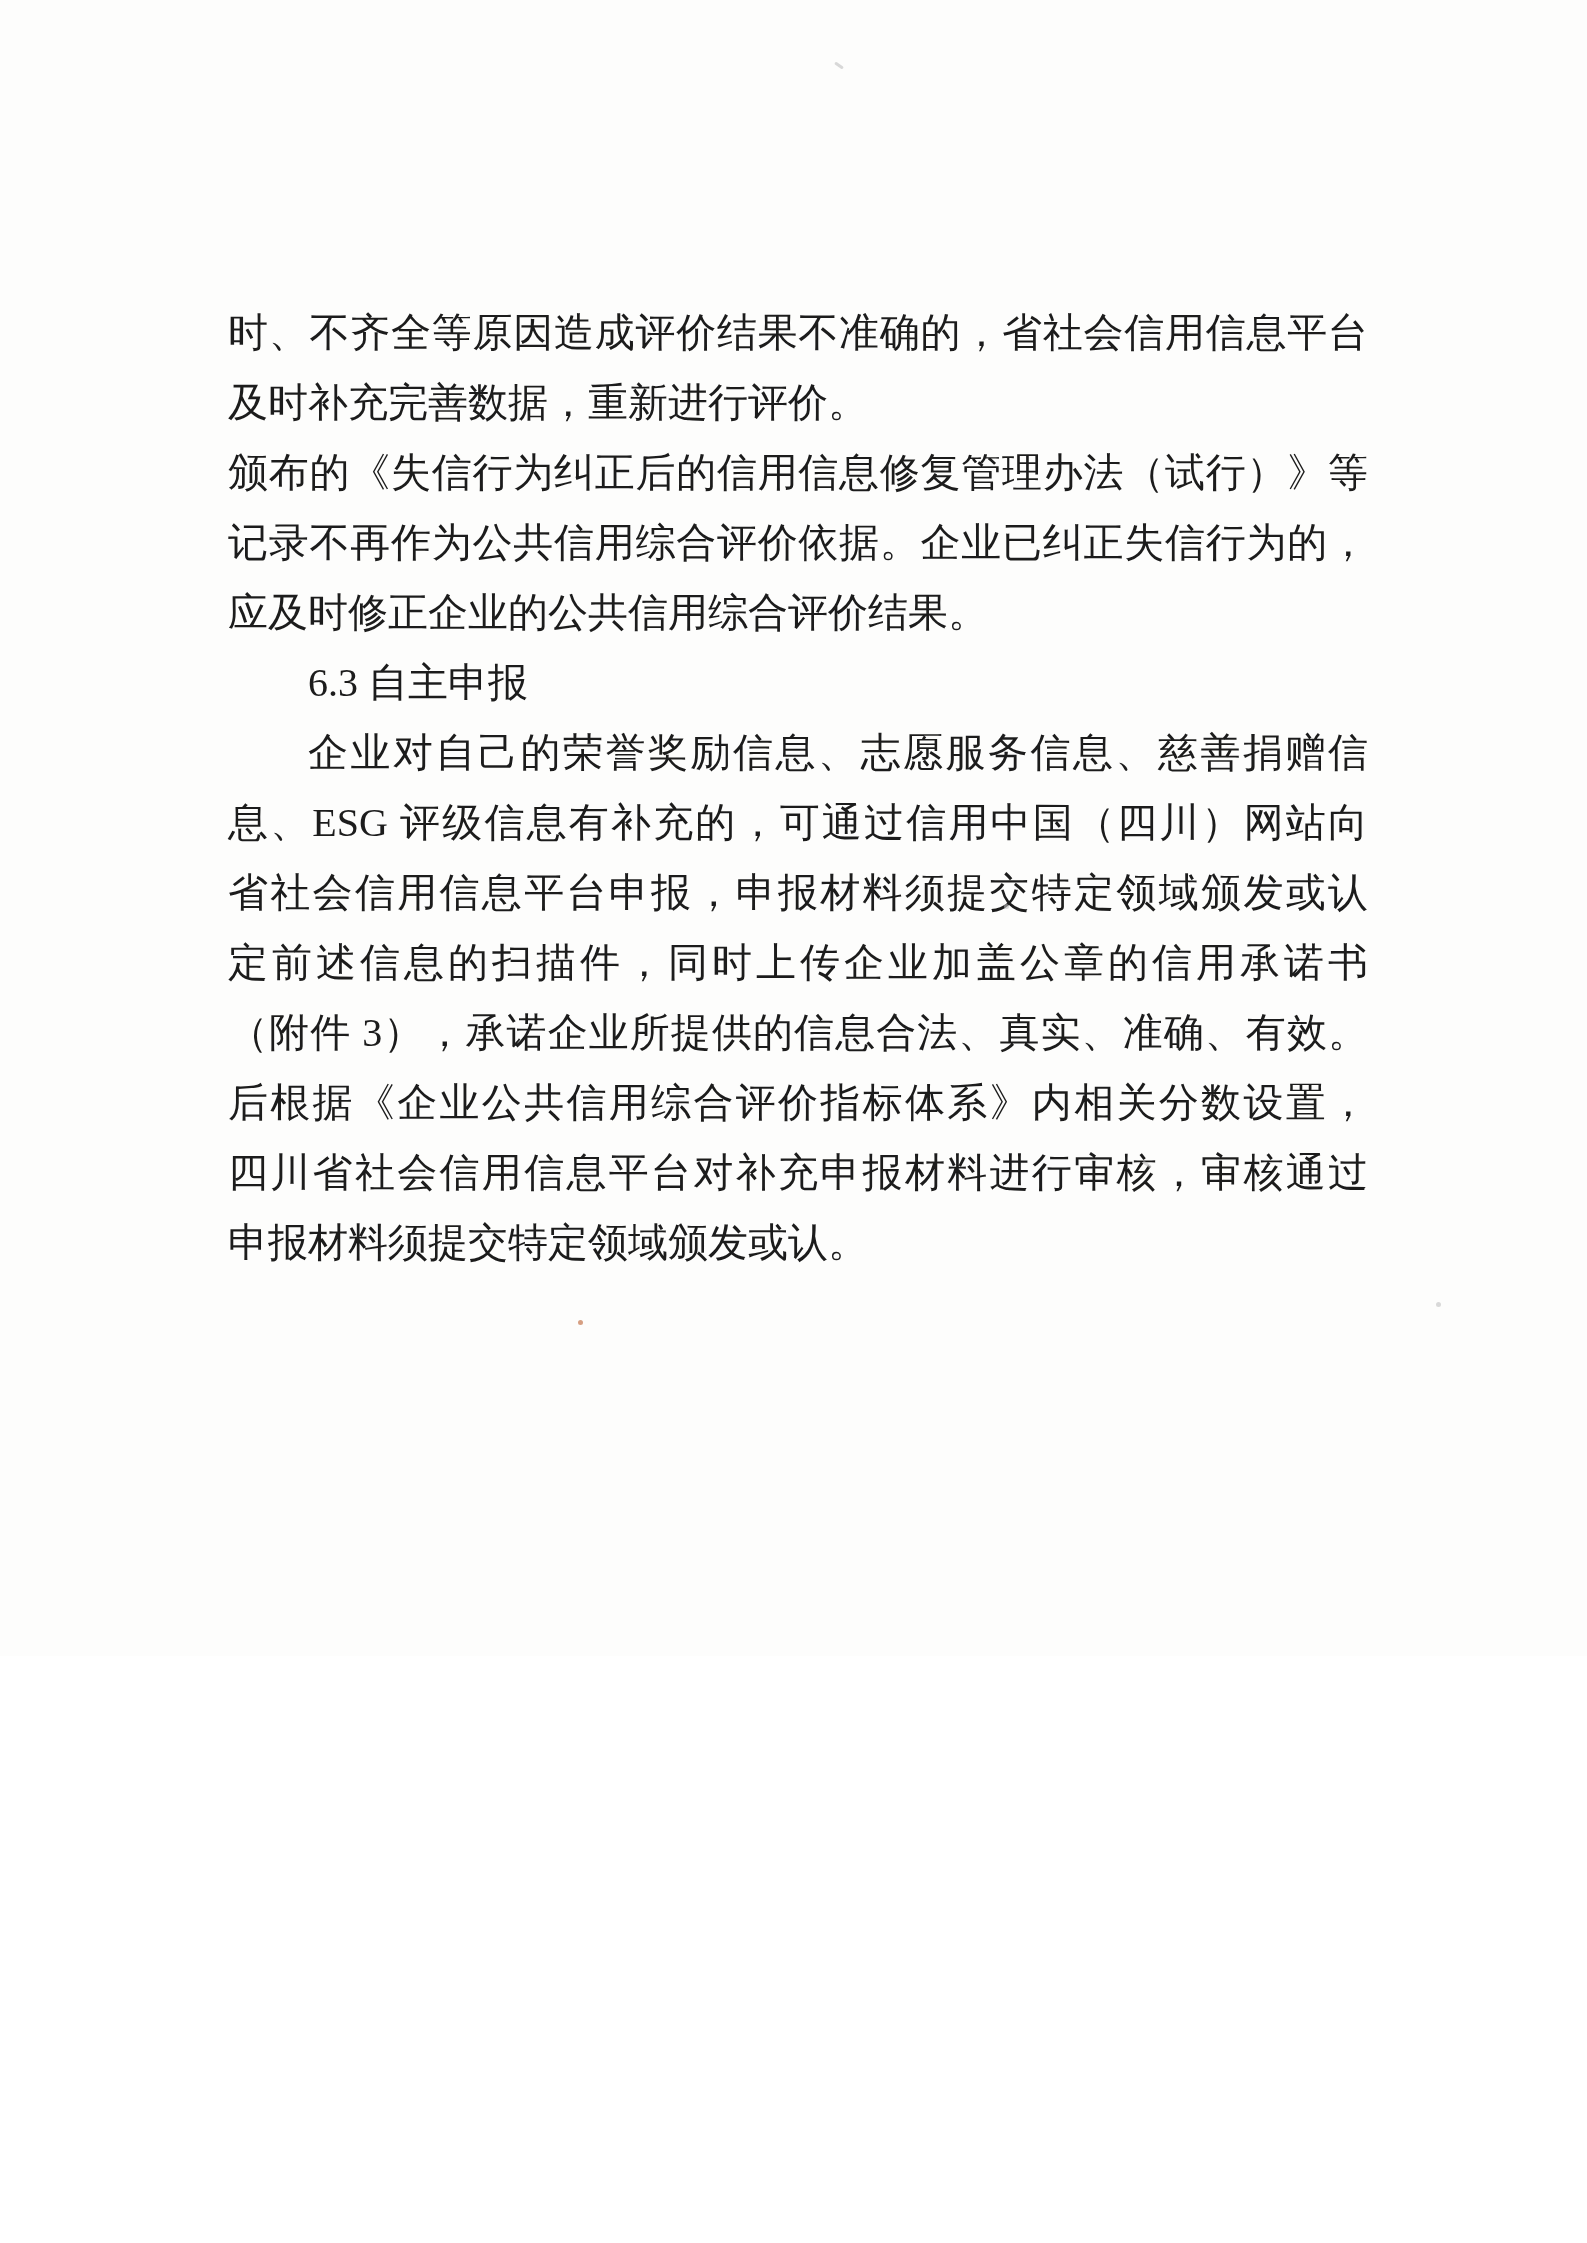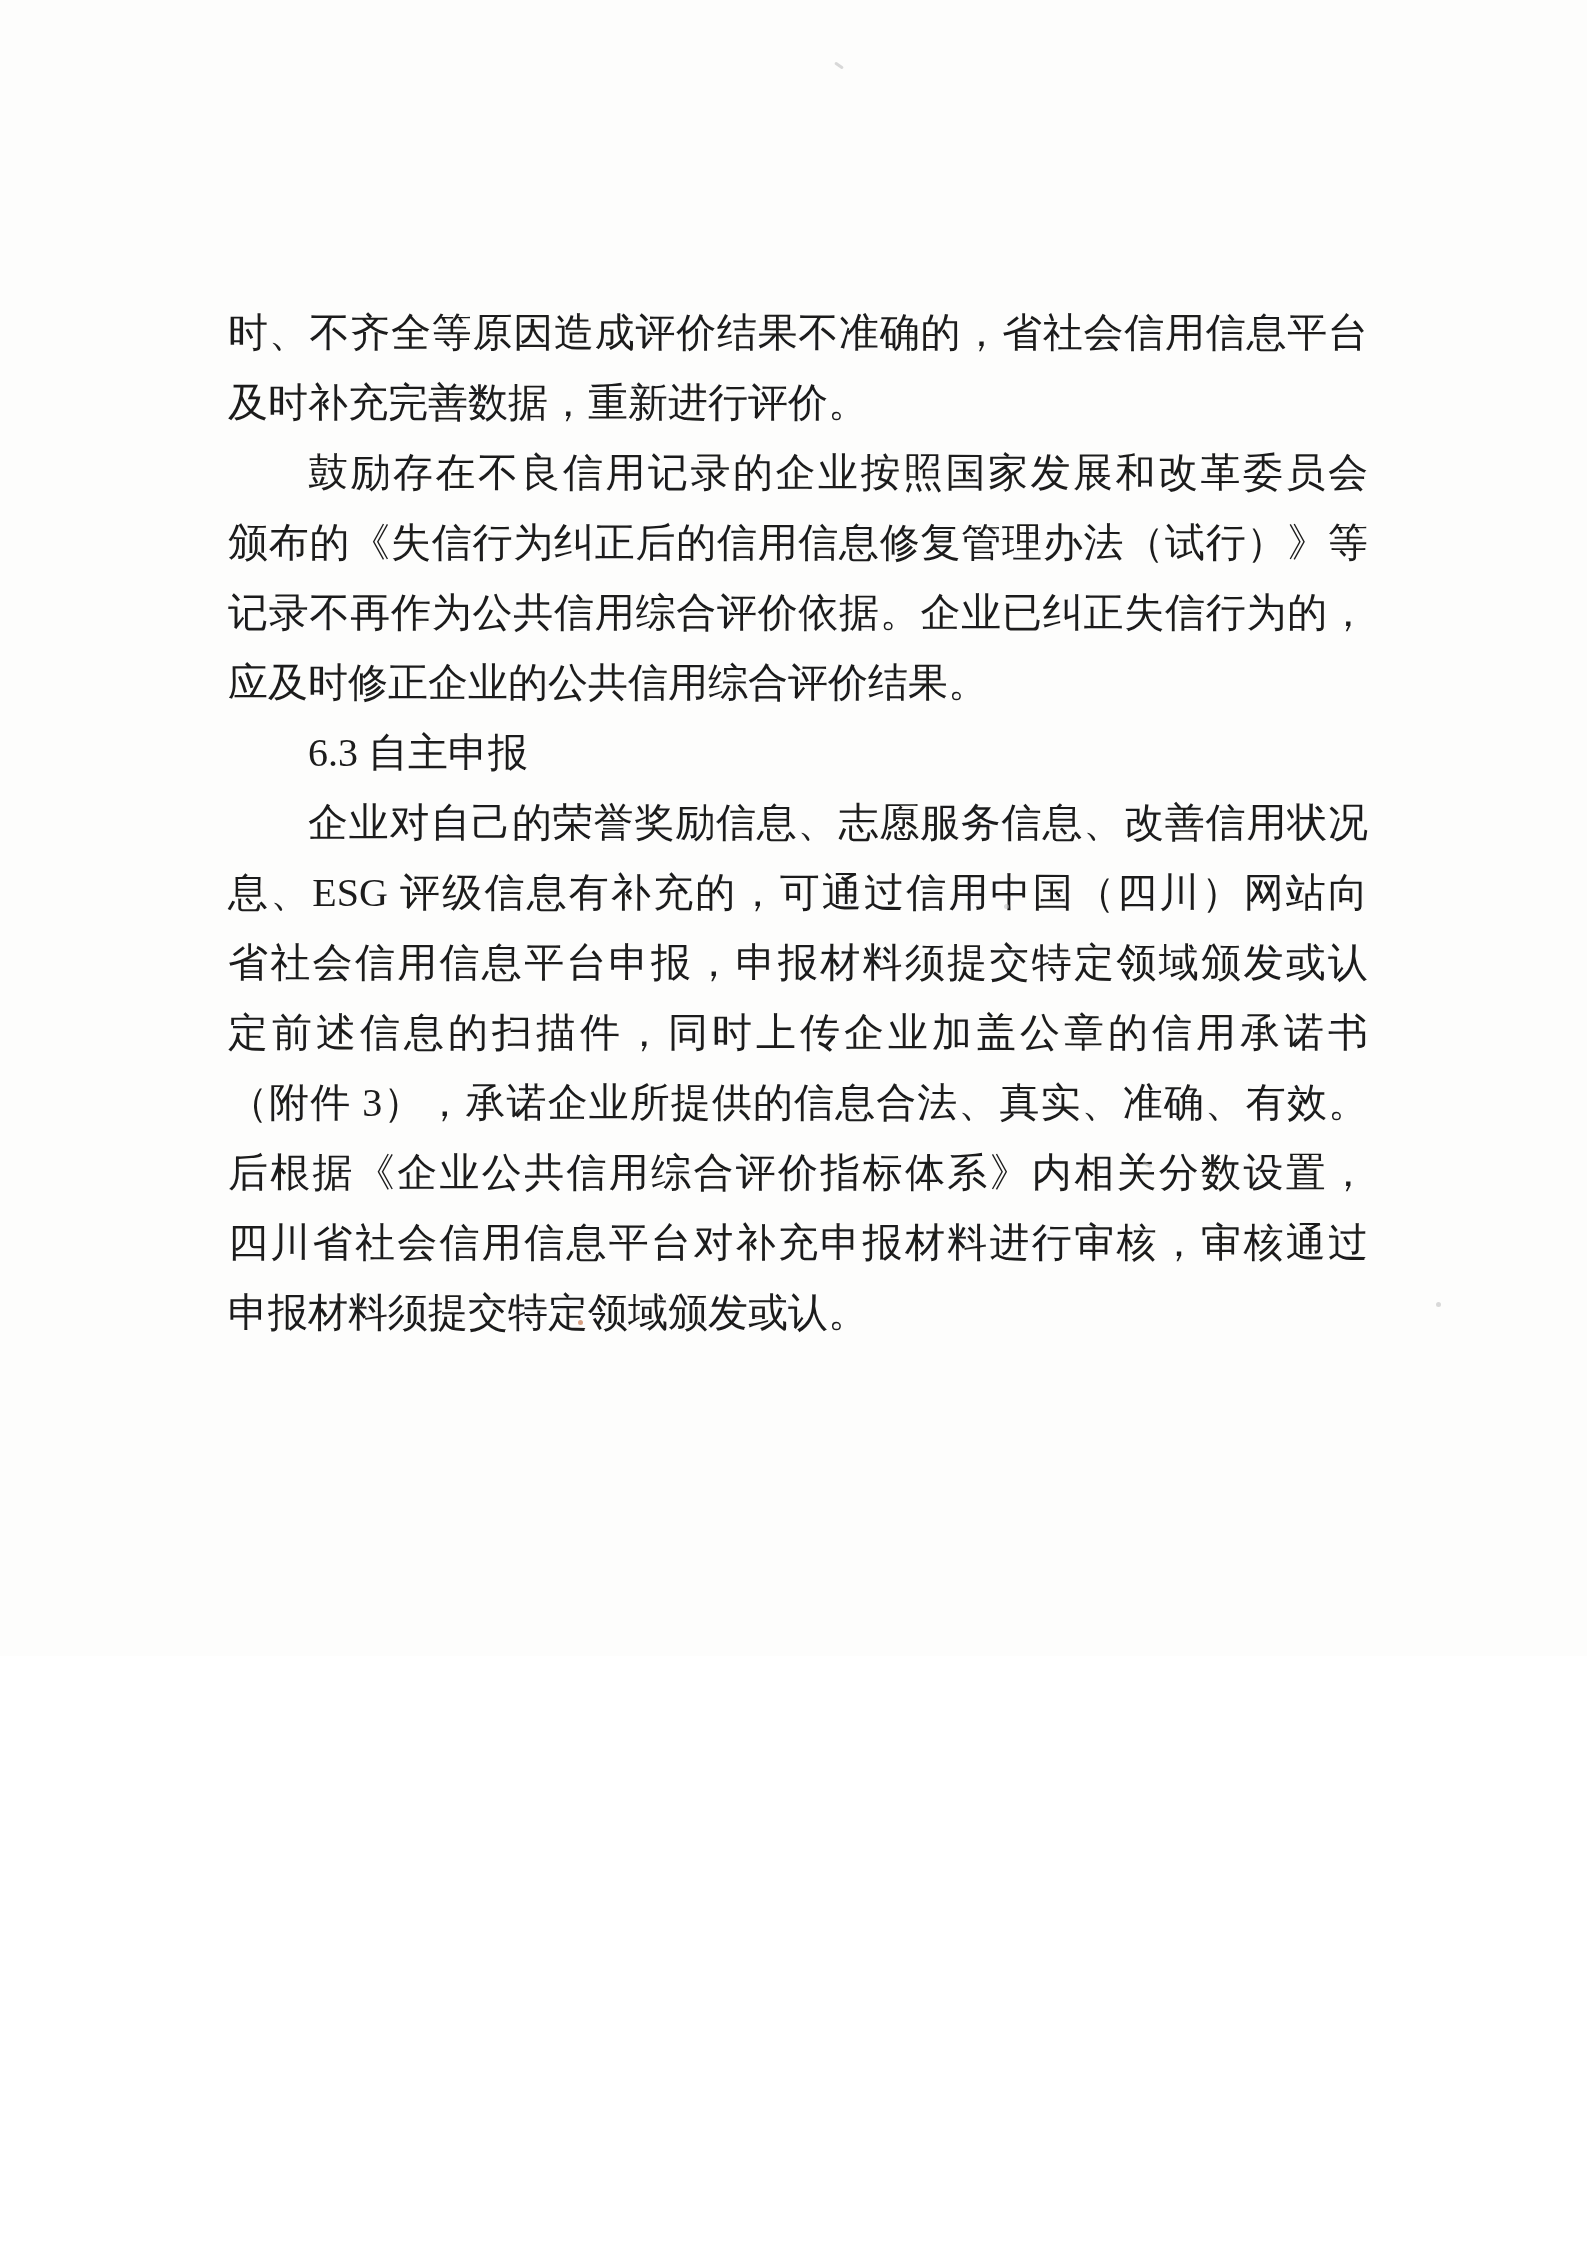--- a/index.html
+++ b/index.html
@@ -78,28 +78,27 @@
 <body>
 
 <div class="page">
 
   <div class="textblock">
 
     <div class="line just">时、不齐全等原因造成评价结果不准确的，省社会信用信息平台</div>
     <div class="line last">及时补充完善数据，重新进行评价。</div>
 
 
-    <div class="line just indent">鼓励存在不良信用记录的企业按照国家发展和改革委员会</div>
     <div class="line just">颁布的《失信行为纠正后的信用信息修复管理办法（试行）》等</div>
     <div class="line just">记录不再作为公共信用综合评价依据。企业已纠正失信行为的，</div>
     <div class="line last">应及时修正企业的公共信用综合评价结果。</div>
 
     <div class="line heading indent">6.3 自主申报</div>
 
-    <div class="line just indent">企业对自己的荣誉奖励信息、志愿服务信息、改善信用状况</div>
+    <div class="line just indent">企业对自己的荣誉奖励信息、志愿服务信息、慈善捐赠信</div>
     <div class="line just">息、ESG 评级信息有补充的，可通过信用中国（四川）网站向</div>
     <div class="line just">省社会信用信息平台申报，申报材料须提交特定领域颁发或认</div>
     <div class="line just">定前述信息的扫描件，同时上传企业加盖公章的信用承诺书</div>
     <div class="line just">（附件 3），承诺企业所提供的信息合法、真实、准确、有效。</div>
     <div class="line just">后根据《企业公共信用综合评价指标体系》内相关分数设置，</div>
     <div class="line just">四川省社会信用信息平台对补充申报材料进行审核，审核通过</div>
     <div class="line last">申报材料须提交特定领域颁发或认。</div>
 
   </div>
 

